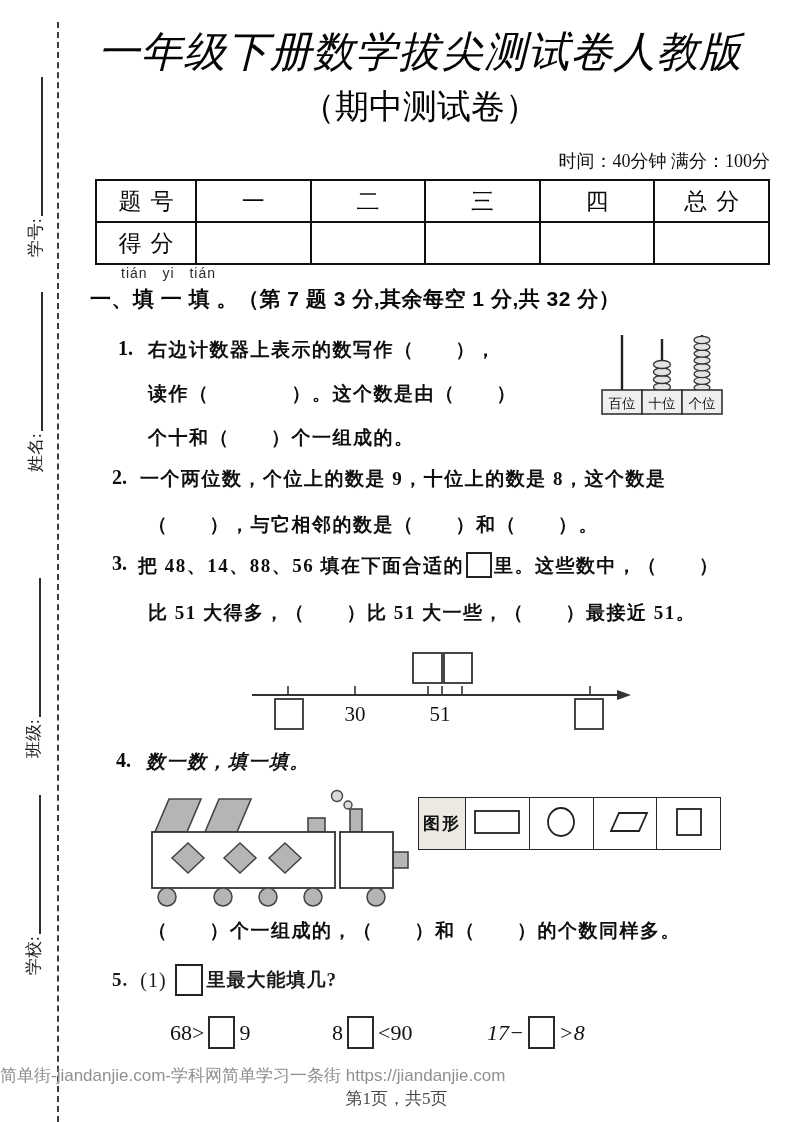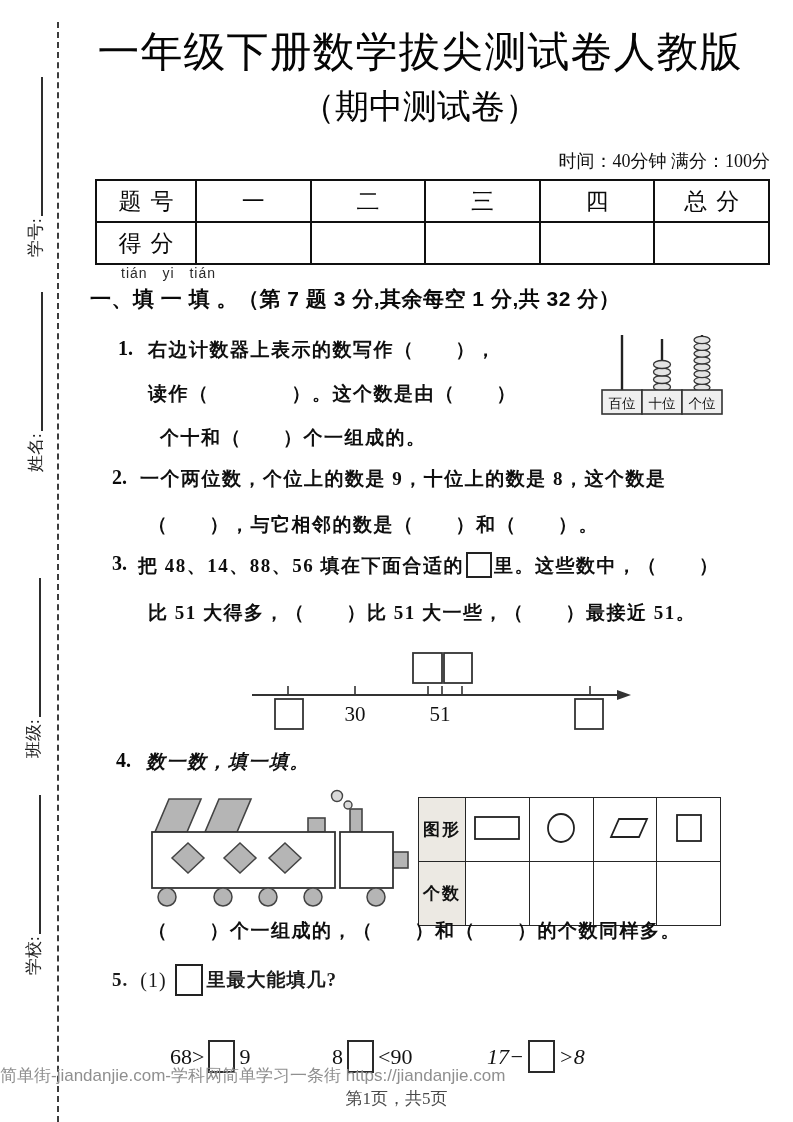--- a/index.html
+++ b/index.html
@@ -10,21 +10,21 @@
     font-family:"Liberation Serif","DejaVu Serif",serif; color:#1a1a1a;
   }
   .cut-line { position:absolute; left:57px; top:22px; bottom:0; width:0;
     border-left:2.5px dashed #3c3c3c; }
   .sb-item { position:absolute; width:180px; height:30px;
     transform:rotate(-90deg); display:flex; align-items:flex-end; }
   .sb-label { font-size:17px; color:#222; line-height:22px; white-space:nowrap;
     font-family:"Liberation Serif","DejaVu Serif",serif; }
   .sb-line { flex:1; border-bottom:2px solid #2e2e2e; margin:0 0 4px 2px; }
   .title { position:absolute; left:60px; width:720px; top:24px; text-align:center;
-    font-size:42px; letter-spacing:1px; color:#050505; }
+    font-size:42px; letter-spacing:1px; color:#050505;font-style:italic; }
   .subtitle { position:absolute; left:60px; width:720px; top:84px; text-align:center;
     font-size:34px; color:#050505; }
   .exam-info { position:absolute; right:23px; top:149px; font-size:18px; color:#111; }
   table.score-table { position:absolute; left:95px; top:179px; width:675px;
     border-collapse:collapse; table-layout:fixed; }
   table.score-table td { border:2px solid #101010; height:42px; text-align:center;
     font-size:23px; color:#0a0a0a; }
   table.score-table td.lab { letter-spacing:9px; text-indent:9px; }
   .pinyin { position:absolute; left:121px; top:265px; font-size:14px; color:#2a2a2a;
     font-family:"Liberation Sans","DejaVu Sans",sans-serif; word-spacing:10px; letter-spacing:1px; }
@@ -32,29 +32,29 @@
     color:#0a0a0a; font-family:"Liberation Sans","DejaVu Sans",sans-serif; letter-spacing:0.5px; }
   .q-num { position:absolute; font-size:20px; font-weight:bold; color:#0a0a0a; }
   .q-line { position:absolute; font-size:19px; font-weight:bold; color:#0f0f0f;
     letter-spacing:1.5px; white-space:nowrap; }
   .inline-box { display:inline-block; width:26px; height:26px; border:2px solid #222;
     vertical-align:-6px; margin:0 2px; background:#fff; }
   .q5-row { position:absolute; left:112px; top:964px; display:flex; align-items:center; }
   .q5-row .t { font-size:19px; font-weight:bold; letter-spacing:1px; }
   .q5-box { width:28px; height:32px; border:2px solid #222; margin:0 4px 0 8px; }
   .ineq { position:absolute; top:1016px; display:flex; align-items:center;
-    font-size:22px; color:#111;margin-top:24px; }
+    font-size:22px; color:#111; }
   .ineq .bx { width:27px; height:33px; border:2px solid #2a2a2a; margin:0 4px; }
   .footer1 { position:absolute; left:0; width:793px; top:1064px; 
     font-size:17px; color:#8f8f8f; font-family:"Liberation Sans","DejaVu Sans",sans-serif; }
   .footer2 { position:absolute; left:0; width:793px; top:1087px; text-align:center;
     font-size:17px; color:#4a4a4a; }
   table.shape-table { position:absolute; left:418px; top:797px; width:303px;
     border-collapse:collapse; table-layout:fixed; }
-  table.shape-table td { border:1.8px solid #262626; height:64px; text-align:center;
+  table.shape-table td { border:1.8px solid #262626; height:52px; text-align:center;
     vertical-align:middle; background:#fff; }
   table.shape-table td.hd { background:#ece9e3; font-size:17px; font-weight:bold;
     letter-spacing:2px; color:#111; width:47px; }
   svg text { font-family:"Liberation Serif","DejaVu Serif",serif; }
 </style>
 </head>
 <body>
 
 <div class="page">
 
@@ -101,21 +101,21 @@
     </tr>
   </tbody>
     </table>
 
   <div class="pinyin">tián yi tián</div>
   <div class="sec-head">一、填 一 填 。（第 7 题 3 分,其余每空 1 分,共 32 分）</div>
 
   <div class="q-num" style="left:118px; top:337px;">1.</div>
   <div class="q-line" style="left:148px; top:337px;">右边计数器上表示的数写作（　　），</div>
   <div class="q-line" style="left:148px; top:381px;">读作（　　　　）。这个数是由（　　）</div>
-  <div class="q-line" style="left:160px; top:425px;">个十和（　　）个一组成的。</div>
+  <div class="q-line" style="left:148px; top:425px;">个十和（　　）个一组成的。</div>
 
   <svg style="position:absolute; left:596px; top:331px;" width="178" height="88" viewBox="0 0 178 88">
     <line x1="26" y1="4" x2="26" y2="59" stroke="#222" stroke-width="2.4"></line>
     <line x1="66" y1="8" x2="66" y2="59" stroke="#222" stroke-width="2.4"></line>
     <line x1="106" y1="4" x2="106" y2="59" stroke="#222" stroke-width="2.4"></line>
     <g fill="#e3e3e3" stroke="#333" stroke-width="1.3">
       <ellipse cx="66" cy="56" rx="8.5" ry="4"></ellipse>
         <ellipse cx="66" cy="48.5" rx="8.5" ry="4"></ellipse>
       <ellipse cx="66" cy="41" rx="8.5" ry="4"></ellipse>
         <ellipse cx="66" cy="33.5" rx="8.5" ry="4"></ellipse>
@@ -220,27 +220,20 @@
         <svg width="48" height="24" viewBox="0 0 48 24">
           <polygon points="10,21 18,3 46,3 38,21" fill="none" stroke="#222" stroke-width="1.8"></polygon>
         </svg>
       </td>
       <td>
         <svg width="30" height="32" viewBox="0 0 30 32">
           <rect x="3" y="3" width="24" height="26" fill="none" stroke="#222" stroke-width="1.8"></rect>
         </svg>
       </td>
     </tr>
-    <tr>
-      <td class="hd">个数</td>
-      <td></td>
-      <td></td>
-      <td></td>
-      <td></td>
-    </tr>
   </tbody>
     </table>
 
   <div class="q-line" style="left:148px; top:918px;">（　　）个一组成的，（　　）和（　　）的个数同样多。</div>
 
   <div class="q5-row">
     <span class="t">5.</span>
     <span class="t" style="margin-left:12px; font-weight:normal; font-size:20px;">(1)</span>
     <span class="q5-box"></span>
     <span class="t">里最大能填几?</span>

